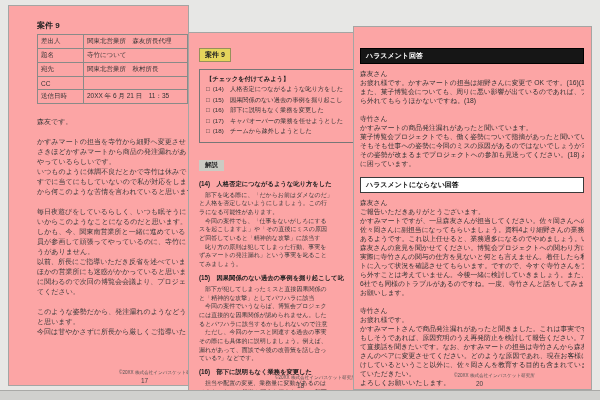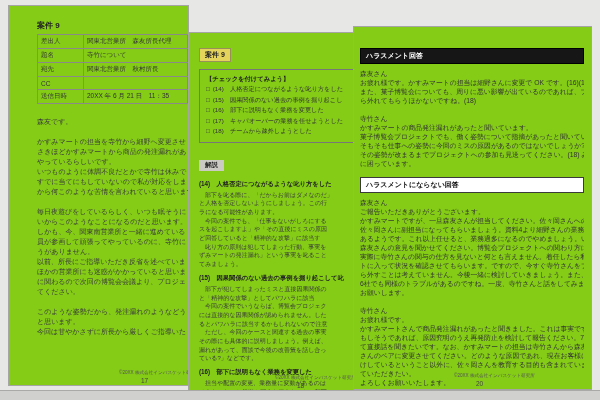--- a/index.html
+++ b/index.html
@@ -2,21 +2,21 @@
 <html><head>
 <meta charset="utf-8">
 <style>
   html,body{margin:0;padding:0;}
   body{
     width:600px;height:400px;position:relative;overflow:hidden;
     background:#e7e7e5;
     font-family:"Liberation Sans","DejaVu Sans",sans-serif;
   }
   .page{
-    position:absolute;background:#84cc16;border:1px solid #a5a5a3;
+    position:absolute;background:#fca5a5;border:1px solid #a5a5a3;
     box-sizing:border-box;overflow:hidden;
   }
   .page17{left:8px;top:5px;width:181px;height:381px;z-index:1;}
   .page18{left:188px;top:32px;width:166px;height:359px;z-index:2;}
   .page20{left:353px;top:26px;width:239px;height:364px;z-index:3;}
   .bottom-band{position:absolute;left:0;bottom:0;width:600px;height:9px;
     background:#d0d0ce;border-top:1px solid #a9a9a7;z-index:4;}
 
   
   .p17-in{padding:14px 0 0 28px;}

